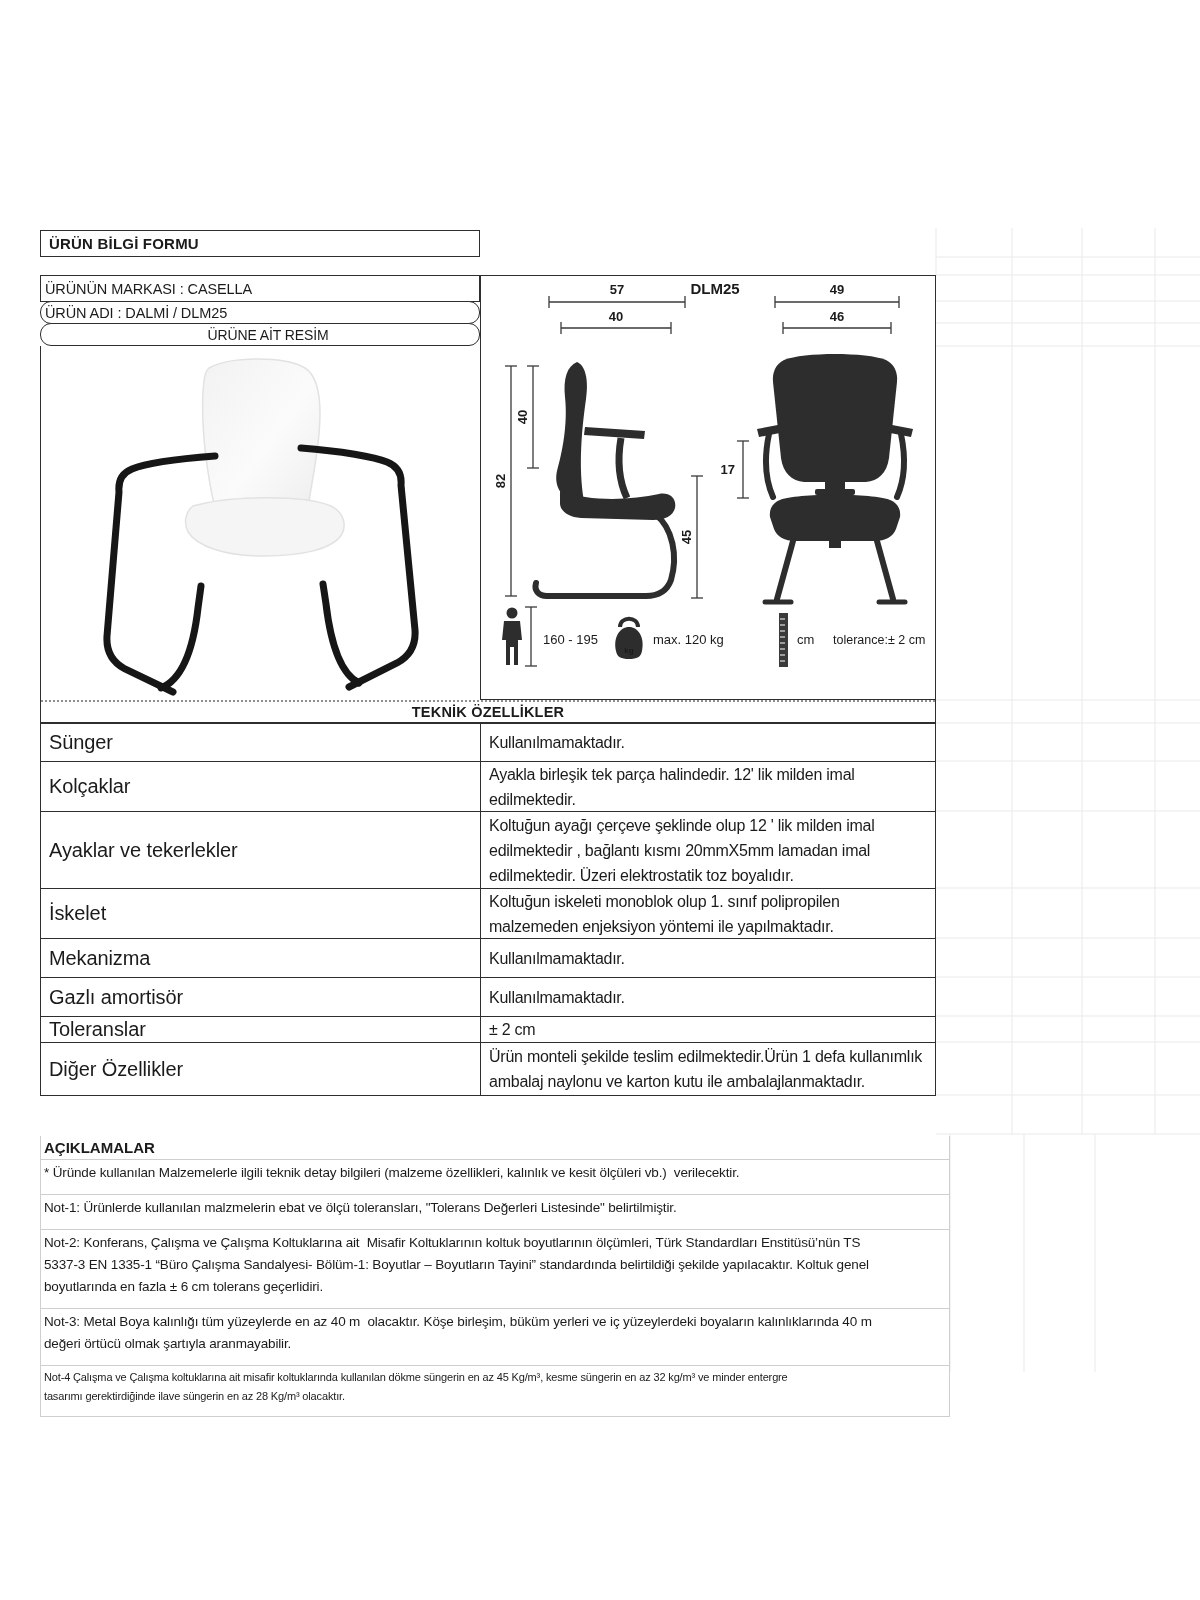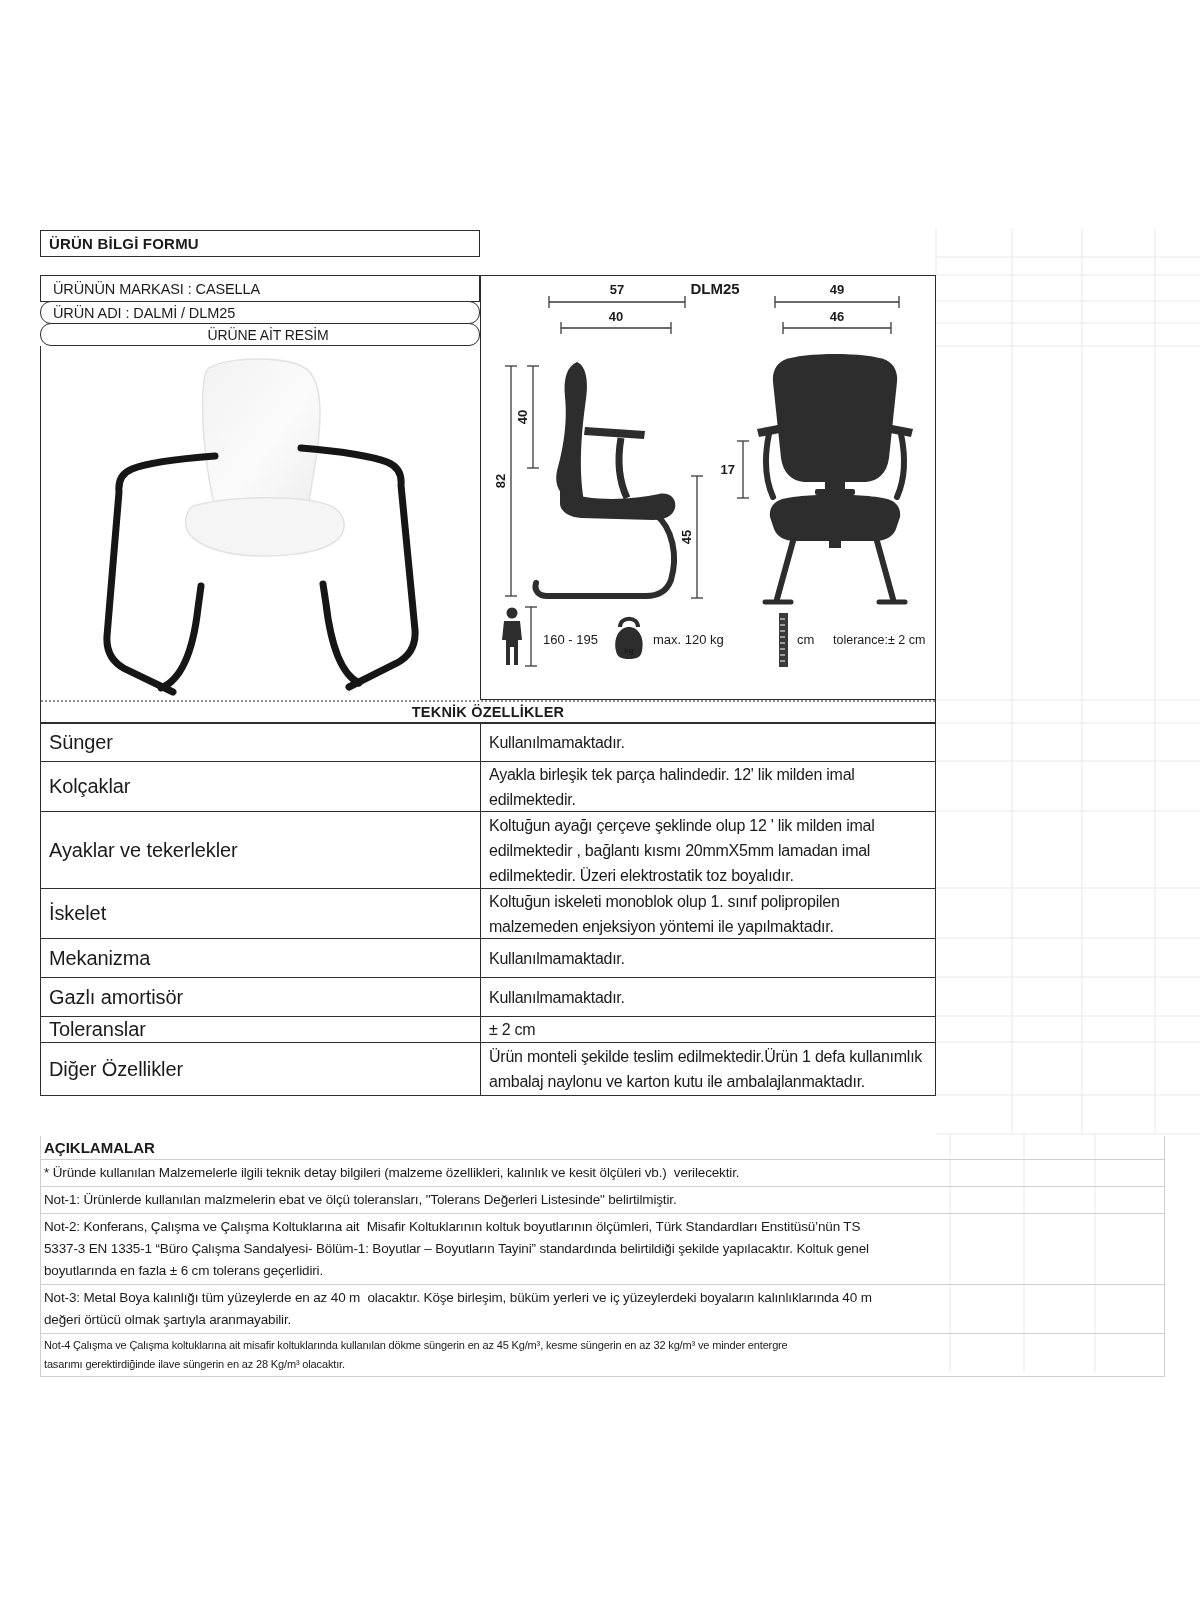--- a/index.html
+++ b/index.html
@@ -12,40 +12,40 @@
   .abs{position:absolute;box-sizing:border-box;}
   svg{display:block;}
   svg text{font-family:"Liberation Sans","DejaVu Sans",sans-serif;fill:var(--ink);}
 
   .grid-svg{position:absolute;left:0;top:0;}
 
   .title-box{left:40px;top:230px;width:440px;height:27px;border:1.3px solid var(--border_dark);
              display:flex;align-items:center;padding-left:8px;font-weight:bold;font-size:15px;letter-spacing:.2px;}
   .meta{left:40px;top:275px;width:440px;}
   .mrow{box-sizing:border-box;border:1px solid var(--border_dark);display:flex;align-items:center;
-        padding-left:12px;font-size:14.5px;letter-spacing:-.1px;background:#fff;}
+        padding-left:4px;font-size:14.5px;letter-spacing:-.1px;background:#fff;}
   .mrow + .mrow{margin-top:-1px;border-radius:11px;}
   .mrow.center{justify-content:center;padding-left:16px;font-size:14px;}
 
   .photo-cell{left:40px;top:346px;width:440px;height:354px;border-left:1.3px solid var(--border_dark);}
   .drawing-box{left:480px;top:275px;width:456px;height:425px;border:1.4px solid var(--border_dark);background:#fff;}
 
   .spec{left:40px;top:700px;width:896px;border-left:1.3px solid var(--border_dark);border-right:1.3px solid var(--border_dark);background:#fff;}
   .spec-header{box-sizing:border-box;height:24px;border-top:2px dotted #8f8f8f;border-bottom:2px solid var(--border_dark);
                text-align:center;font-weight:bold;font-size:14.5px;line-height:20px;letter-spacing:.2px;}
   .srow{display:flex;border-bottom:1px solid var(--border_dark);box-sizing:border-box;}
   .srow .lbl{width:440px;box-sizing:border-box;border-right:1px solid var(--border_dark);
              display:flex;align-items:center;padding-left:8px;font-size:20px;letter-spacing:-.1px;text-align:center;}
   .srow .val{flex:1;display:flex;align-items:center;padding:2px 8px 2px 8px;
              font-size:16px;letter-spacing:-.25px;line-height:25px;}
 
-  .notes{left:40px;top:1136px;width:1125px;border-left:1px solid var(--border_light);
+  .notes{left:40px;top:1136px;width:910px;border-left:1px solid var(--border_light);
          border-right:1px solid var(--border_light);background:transparent;}
   .notes-header{font-weight:bold;font-size:15px;padding:3px 0 3px 3px;border-bottom:1px solid var(--border_light);}
-  .note{border-bottom:1px solid var(--border_light);padding:2px 0 2px 3px;}
+  .note{border-bottom:1px solid var(--border_light);padding:2px 0 10px 3px;}
   .nline{font-size:13.5px;line-height:22px;white-space:nowrap;letter-spacing:-.15px;}
   .note.small .nline{font-size:11px;line-height:19px;}
 </style>
 </head>
 <body>
 
 <div class="canvas">
 
   <svg class="grid-svg" width="1200" height="1600" viewBox="0 0 1200 1600">
     <g stroke="#e9e9e9" stroke-width="1">

